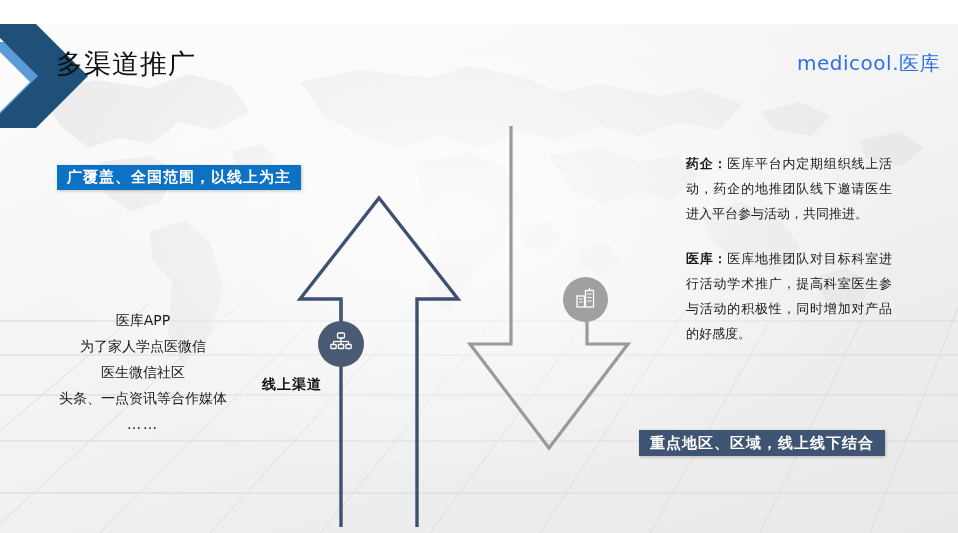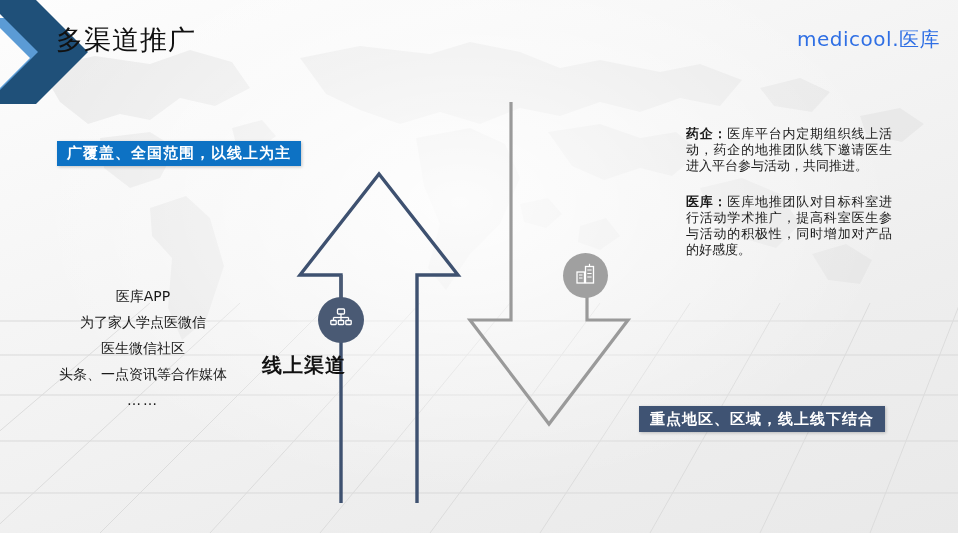--- a/index.html
+++ b/index.html
@@ -6,20 +6,21 @@
   body{
     width:958px;height:533px;overflow:hidden;
     font-family:"Liberation Sans","DejaVu Sans",sans-serif;
     background:#ffffff;
     position:relative;
   }
   #slide{
     position:absolute;inset:0;
     background:linear-gradient(160deg,#fdfdfd 0%,#f4f4f4 42%,#eeeeee 70%,#e9e9e9 100%);
     overflow:hidden;
+    margin-top:24px;
   }
   
   .bg-layer{position:absolute;inset:0;pointer-events:none;}
   .map svg{position:absolute;left:0;top:28px;width:958px;height:330px;opacity:.55;}
   .grid svg{position:absolute;left:0;bottom:0;width:958px;height:230px;}
   .vignette{
     position:absolute;inset:0;
     background:radial-gradient(ellipse at 48% 38%, rgba(255,255,255,.85) 0%, rgba(255,255,255,0) 62%);
   }
 
@@ -66,37 +67,37 @@
   }
   .node-online{left:318px;top:297px;width:46px;height:46px;background:#4a5a74;}
   .node-offline{left:563px;top:253px;width:45px;height:45px;background:#a0a0a0;}
 
   
   .chan-label{
     position:absolute;font-weight:bold;color:#111;
     font-family:"DejaVu Sans","Liberation Sans",sans-serif;
     white-space:nowrap;
   }
-  .label-online{left:262px;top:352px;font-size:20px;letter-spacing:1px;text-align:right;}
+  .label-online{left:262px;top:352px;font-size:14px;letter-spacing:1px;text-align:right;}
   .label-offline{left:567px;top:214px;font-size:21px;letter-spacing:1px;}
 
   
   .left-list{
     position:absolute;left:18px;top:283px;width:250px;
     text-align:center;color:#1a1a1a;font-size:14px;line-height:26px;
     font-family:"DejaVu Sans","Liberation Sans",sans-serif;
   }
   .left-list div{white-space:nowrap;}
   .left-list .dots{letter-spacing:2px;}
 
   
   .right-col{position:absolute;left:686px;top:127px;width:206px;}
   .para{
-    color:#1a1a1a;font-size:13px;line-height:16px;
-    font-family:Liberation Mono, monospace;
+    color:#1a1a1a;font-size:13px;line-height:25px;
+    font-family:Liberation Serif, serif;
     text-align:justify;
   }
   .para .lead{font-weight:bold;}
   .para-2{margin-top:20px;}
 </style>
 </head>
 <body>
 
 <div id="slide">
 

